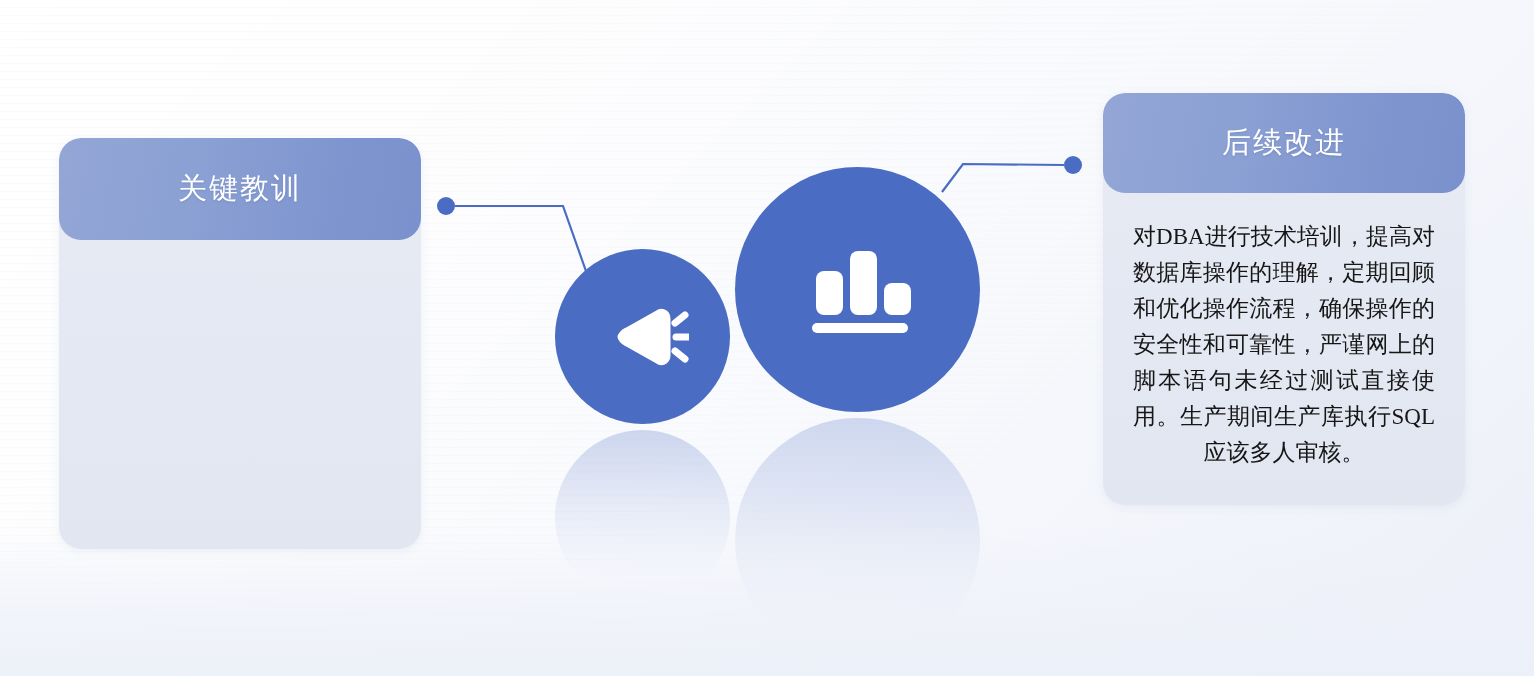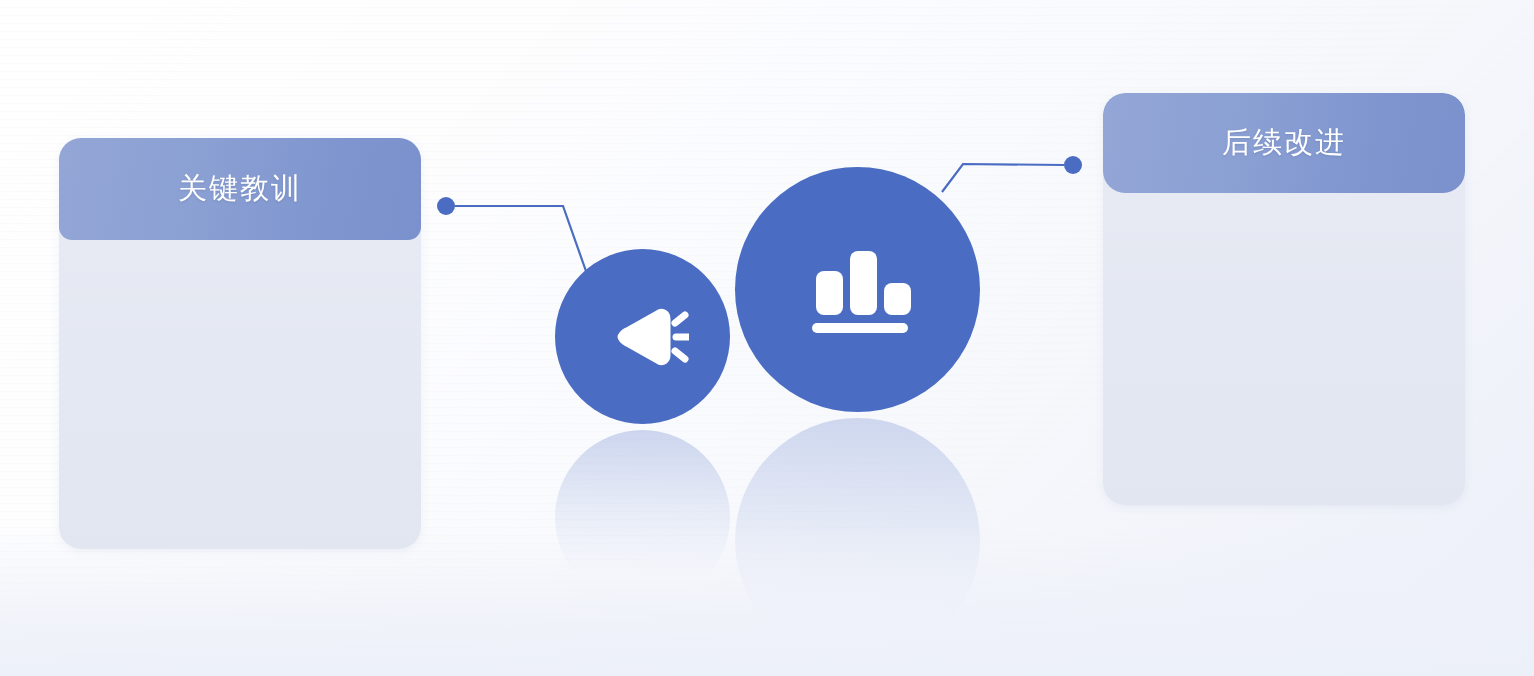--- a/index.html
+++ b/index.html
@@ -78,21 +78,21 @@
     font-size: 23px;
     line-height: 36px;
     text-align: justify;
     text-align-last: center;
     font-family: "Liberation Serif", "DejaVu Serif", serif;
   }
 
   #card-left  { left: 59px;   top: 138px; width: 362px; height: 411px; }
   #card-right { left: 1103px; top: 93px;  width: 362px; height: 412px; }
 
-  #card-left .card-header  { height: 102px; border-radius: 13px; }
+  #card-left .card-header  { height: 102px; }
   #card-right .card-header { height: 100px; }
 
   
   .circle {
     position: absolute;
     border-radius: 50%;
     background: #4a6cc2;
     display: flex;
     align-items: center;
     justify-content: center;
@@ -151,20 +151,21 @@
   <div class="card" id="card-left">
     <div class="card-header">
       <div class="card-title">关键教训</div>
     </div>
   </div>
 
   <div class="card" id="card-right">
     <div class="card-header">
       <div class="card-title">后续改进</div>
     </div>
+    <div class="card-body">对DBA进行技术培训，提高对数据库操作的理解，定期回顾和优化操作流程，确保操作的安全性和可靠性，严谨网上的脚本语句未经过测试直接使用。生产期间生产库执行SQL应该多人审核。</div>
   </div>
 
   <div class="circle" id="circle-megaphone">
     <svg class="icon-svg" width="92" height="92" viewBox="0 0 92 92">
 
       <path d="M 62 22
                C 66 20 70 23 70 28
                L 70 64
                C 70 69 66 72 62 70
                L 30 52

